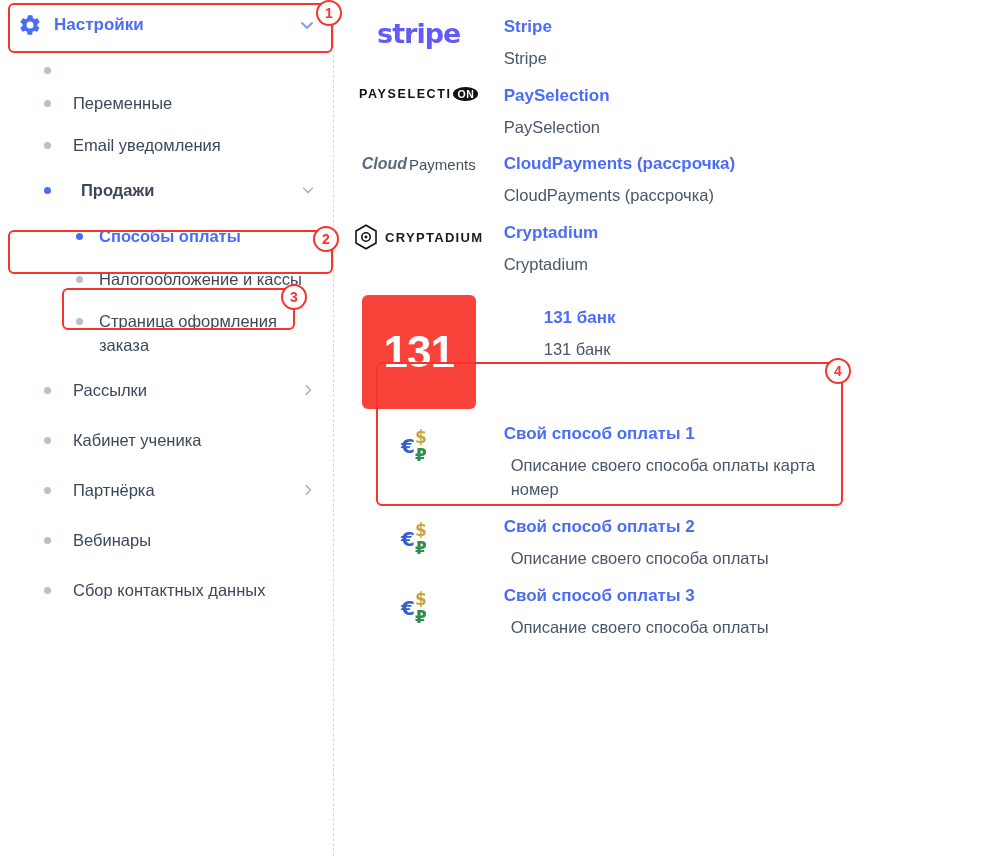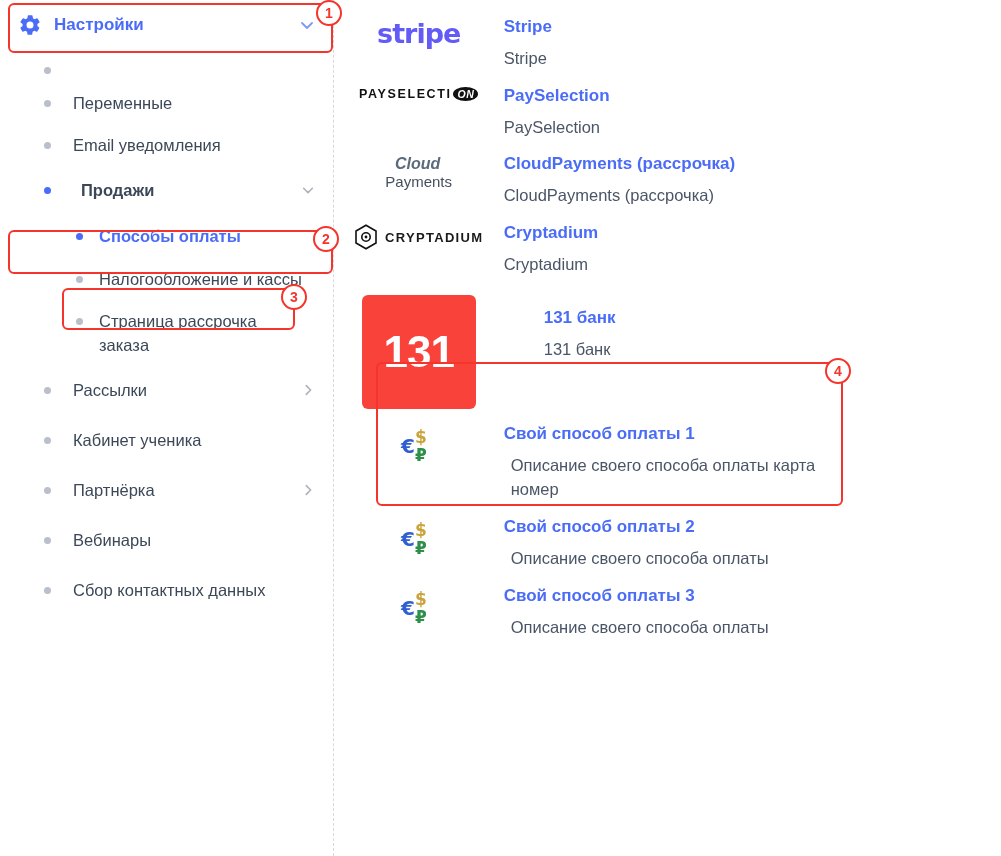--- a/index.html
+++ b/index.html
@@ -157,28 +157,26 @@
   }
   .ps-on {
     background: #111;
     color: #fff;
     border-radius: 50%;
     font-size: 10.5px;
     letter-spacing: .5px;
     padding: 2px 4px 2px 5px;
     margin-left: 1px;
     line-height: 1;
-    font-style: italic;
   }
   .logo-cloudpay {
     display: flex;
     align-items: center;
     font-size: 15px;
     color: #44505f;
-    flex-direction: column;
   }
   .cp-cloud {
     color: #5b6b7b;
     font-style: italic;
     font-weight: 700;
     font-size: 16px;
     margin-right: 2px;
   }
   .logo-cryptadium {
     display: flex;
@@ -283,21 +281,21 @@
         <span class="nav-label blue">Способы оплаты</span>
       </div>
 
       <div class="nav-item sub">
         <span class="bullet"></span>
         <span class="nav-label">Налогообложение и кассы</span>
       </div>
 
       <div class="nav-item sub">
         <span class="bullet"></span>
-        <span class="nav-label">Страница рассрочка заказа</span>
+        <span class="nav-label">Страница оформления заказа</span>
       </div>
 
 
       <div class="nav-item" style="padding-top:13px;padding-bottom:13px;">
         <span class="bullet"></span>
         <span class="nav-label">Рассылки</span>
         <svg class="chev-right" viewBox="0 0 16 16">
           <path fill="none" stroke="#6b7280" stroke-width="1.8" stroke-linecap="round" stroke-linejoin="round" d="M6 3l5 5-5 5"></path>
         </svg>
       </div>

